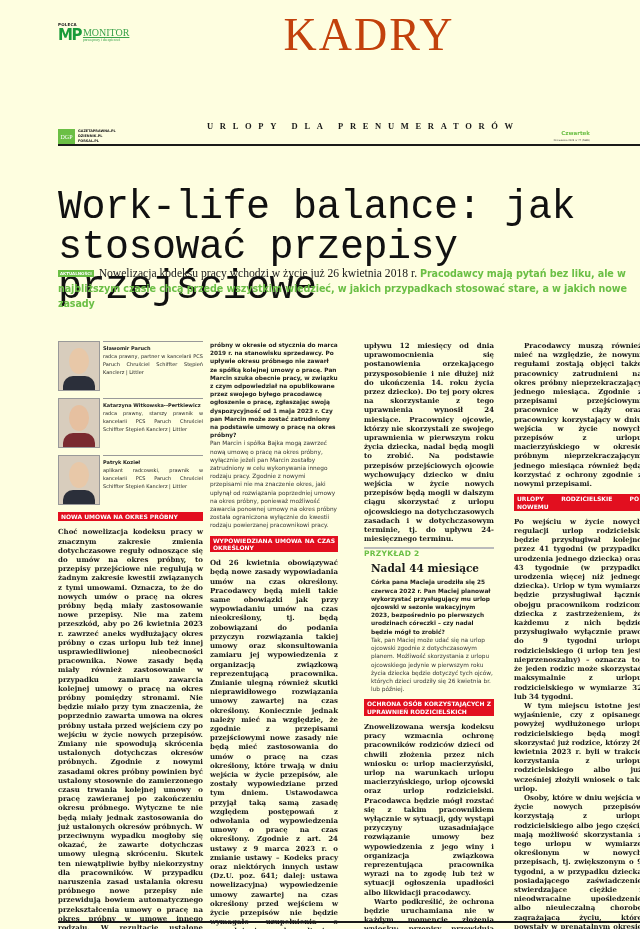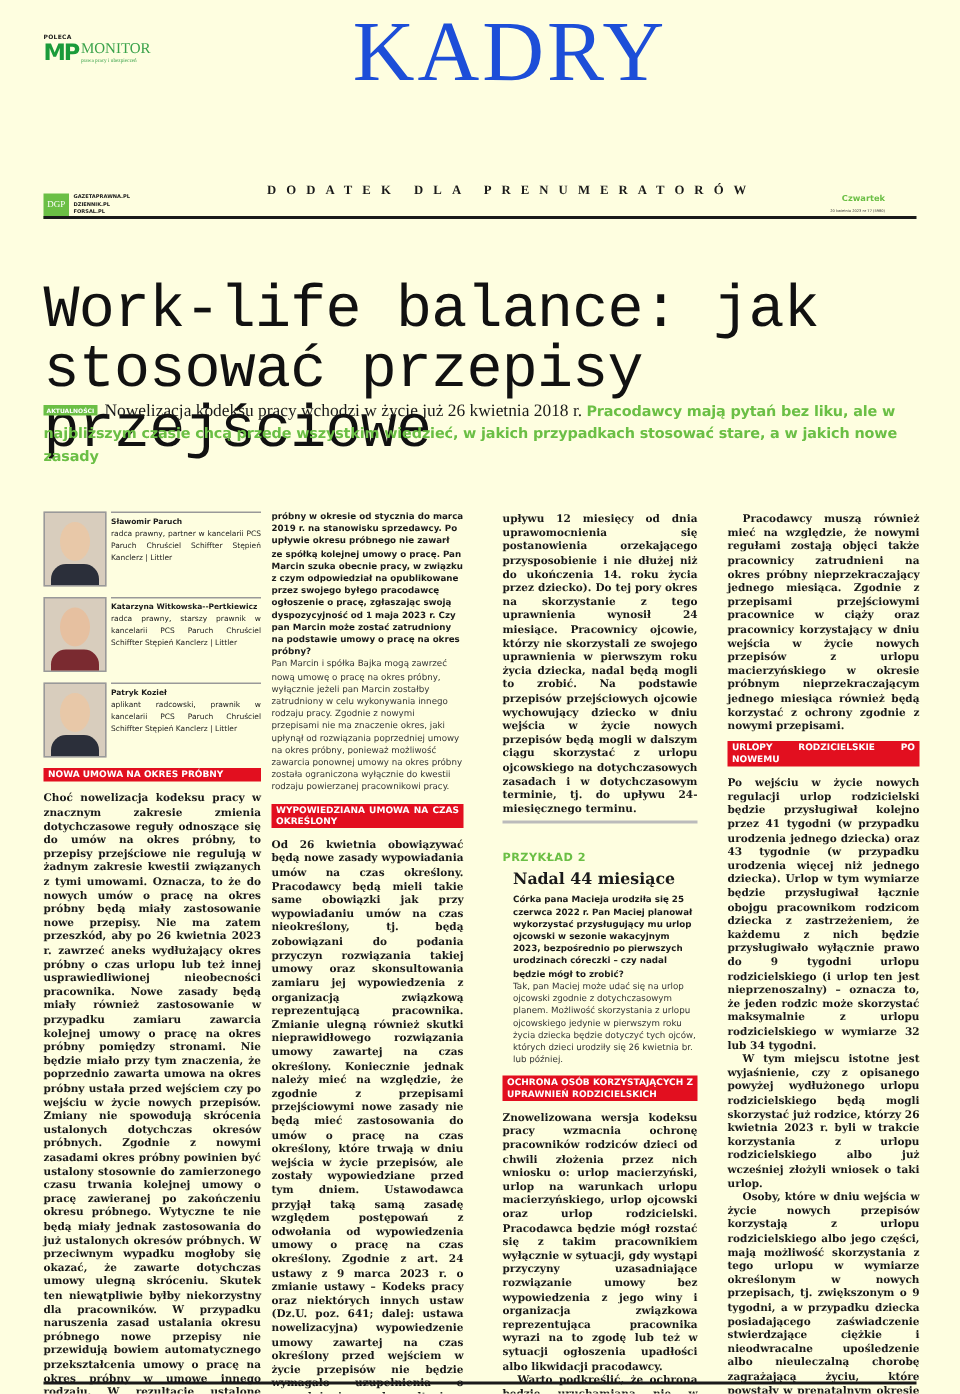--- a/index.html
+++ b/index.html
@@ -3,46 +3,46 @@
 <meta charset="utf-8">
 <style>
   html, body { margin: 0; padding: 0; }
   body {
     width: 640px; height: 929px; overflow: hidden;
     background: #fefee0;
     font-family: "DejaVu Serif", serif;
     color: #1a1a1a;
     position: relative;
   }
-  .abs { position: absolute; }
+  .abs { position: absolute; margin-left: 29px; }
   
   .polec { left: 29px; top: 22px; font: bold 4px "DejaVu Sans", sans-serif; letter-spacing: 0.2px; }
   .mp-logo { left: 29px; top: 28px; display: flex; align-items: flex-start; }
   .mp-mark { font: bold 15px "DejaVu Sans", sans-serif; color: #1a9b3a; letter-spacing: -1.5px; line-height: 15px; }
   .mp-text { margin-left: 2px; }
-  .mp-name { font: 10px "Liberation Serif", serif; color: #3aa24a; line-height: 10px; }
+  .mp-name { font: 10px "Liberation Serif", serif; color: #3aa24a; line-height: 10px; text-decoration: underline; }
   .mp-sub { font: 3.5px "Liberation Serif", serif; color: #3aa24a; }
-  .kadry { left: 220px; top: 10px; width: 240px; text-align: center; font-family: "Liberation Serif", serif; color: #1d4ed8; font-size: 57px; line-height: 50px; letter-spacing: 2px; }
+  .kadry { left: 220px; top: 10px; width: 240px; text-align: center; font-family: "Liberation Serif", serif; color: #c2410c; font-size: 46px; line-height: 50px; letter-spacing: 2px; }
   .dodatek { left: 178px; top: 121px; font: bold 8.5px "Liberation Serif", serif; letter-spacing: 6.7px; color: #1a1a1a; }
   .dgp { left: 29px; top: 129px; width: 17px; height: 17px; background: #6bbf45; color: #fff; font: 6px "Liberation Serif", serif; text-align: center; line-height: 17px; }
   .sites { left: 49px; top: 129px; font: bold 3.4px "DejaVu Sans", sans-serif; line-height: 5px; }
   .czwartek { right: 50px; top: 130px; font: bold 5.5px "DejaVu Sans", sans-serif; color: #6bbf45; }
   .issue { right: 50px; top: 139px; font: 2.4px "DejaVu Sans", sans-serif; color: #333; }
   .rule-top { left: 29px; top: 144px; width: 582px; height: 2px; background: #1a1a1a; }
   
   .headline { left: 29px; top: 188px; width: 560px; font-family: Liberation Mono, monospace; font-size: 40px; line-height: 40px; letter-spacing: -0.5px; color: #111; }
   .lead { left: 29px; top: 266px; width: 590px; font: 11.6px/15px "Liberation Serif", serif; }
   .tag { display: inline-block; background: #6bbf45; color: #fff; font: bold 4px "DejaVu Sans", sans-serif; padding: 1px 2px; vertical-align: 2px; margin-right: 2px; }
   .lead-green { color: #6bbf45; font: bold 9.6px "DejaVu Sans", sans-serif; letter-spacing: -0.1px; }
   
   .col { font: 7px/9.2px "DejaVu Serif", serif; text-align: justify; }
   .col p { margin: 0; font-weight: bold; }
   .ind { text-indent: 10px; }
   .sec-red { background: #e20f1f; color: #fff; font: bold 6px/7.3px "DejaVu Sans", sans-serif; padding: 1px 3px; margin: 6px 0 6px 0; }
-  .ex-label { color: #6bbf45; font: bold 7.5px "DejaVu Sans", sans-serif; letter-spacing: 0.3px; margin-top: 4px; border-top: 2px solid #bbb; padding-top: 18px; }
+  .ex-label { color: #6bbf45; font: bold 7.5px "DejaVu Sans", sans-serif; letter-spacing: 0.3px; margin-top: 4px; border-top: 2px solid #bbb; padding-top: 0; }
   .ex-title { font: bold 10.5px "DejaVu Serif", serif; margin: 4px 0 4px 7px; }
   .ex-q { font: bold 5.8px/8.2px "DejaVu Sans", sans-serif; margin-left: 7px; text-align: left; }
   .ex-a { font: 5.8px/8.2px "DejaVu Sans", sans-serif; color: #333; margin-left: 7px; text-align: left; }
   .author { display: flex; height: 48px; margin-bottom: 9px; }
   .photo { width: 40px; height: 48px; background: #d8cdbd; border: 1px solid #999; flex: none; position: relative; overflow: hidden; }
   .photo .head { position: absolute; left: 10px; top: 6px; width: 20px; height: 26px; border-radius: 50%; background: #e8c8a8; }
   .photo .body { position: absolute; left: 4px; top: 34px; width: 32px; height: 20px; border-radius: 10px 10px 0 0; background: #2b2f3a; }
   .a-text { margin-left: 3px; border-top: 1px solid #999; padding-top: 2px; font: 5px/8px "DejaVu Sans", sans-serif; flex: 1; }
   .a-name { font-weight: bold; }
   .bottom-rule { left: 29px; top: 921px; width: 582px; height: 2px; background: #1a1a1a; }
@@ -54,21 +54,21 @@
 <div class="abs mp-logo">
   <span class="mp-mark">MP</span>
   <span class="mp-text">
     <div class="mp-name">MONITOR</div>
     <div class="mp-sub">prawa pracy i ubezpieczeń</div>
   </span>
 </div>
 <div class="abs kadry">
   <div>KADRY</div>
 </div>
-<div class="abs dodatek">DODATEK DLA PRENUMERATORÓW</div>
+<div class="abs dodatek">URLOPY DLA PRENUMERATORÓW</div>
 <div class="abs dgp">DGP</div>
 <div class="abs sites">
   <div>GAZETAPRAWNA.PL</div>
   <div>DZIENNIK.PL</div>
   <div>FORSAL.PL</div>
 </div>
 <div class="abs czwartek">Czwartek</div>
 <div class="abs issue">20 kwietnia 2023 nr 77 (5980)</div>
 <div class="abs rule-top"></div>
 

